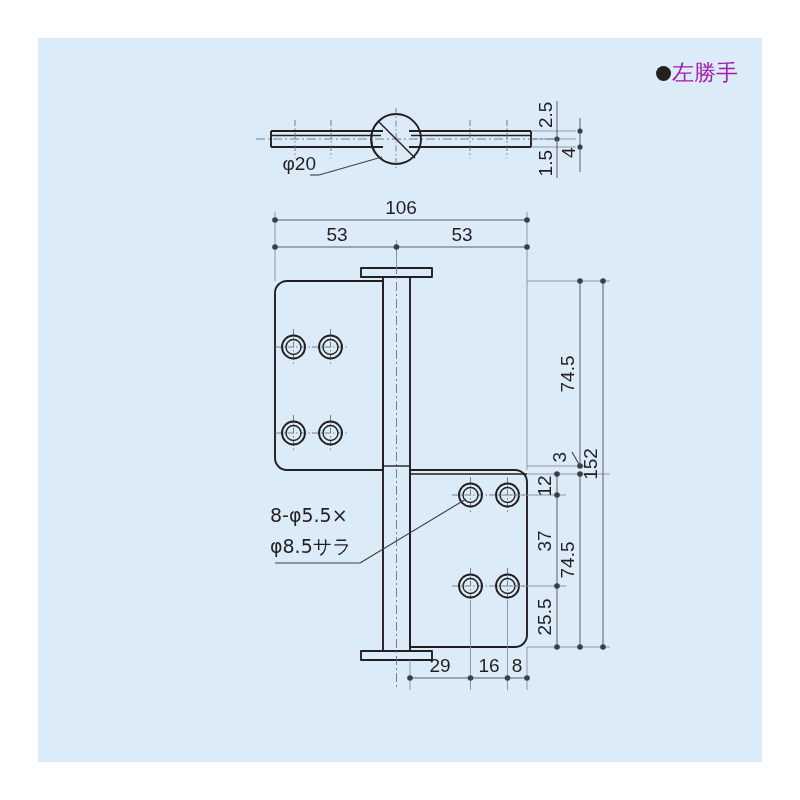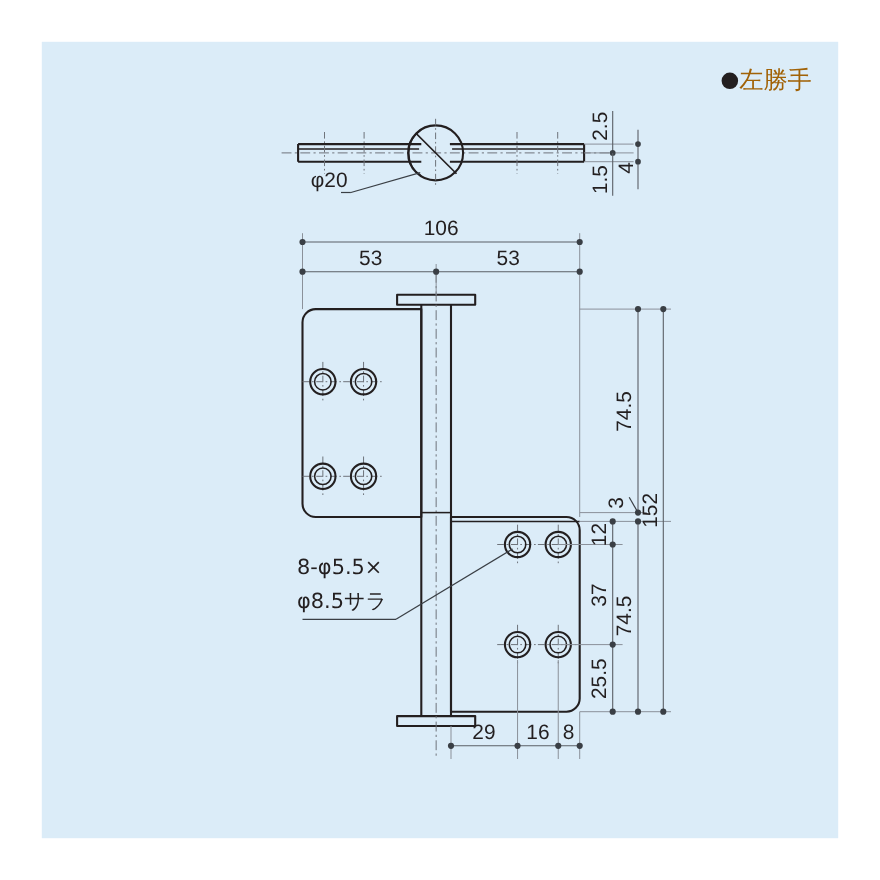--- a/index.html
+++ b/index.html
@@ -32,21 +32,21 @@
     left: 0;
     top: 0;
     width: 800px;
     height: 800px;
   }
   .handed-label {
     position: absolute;
     right: 62px;
     top: 58px;
     font-size: 22px;
-    color: #a16207;
+    color: #a21caf;
     font-family: "DejaVu Sans", sans-serif;
     letter-spacing: 0px;
     white-space: nowrap;
   }
   .handed-label .bullet {
     display: inline-block;
     width: 15px;
     height: 15px;
     border-radius: 50%;
     background: #231f20;

